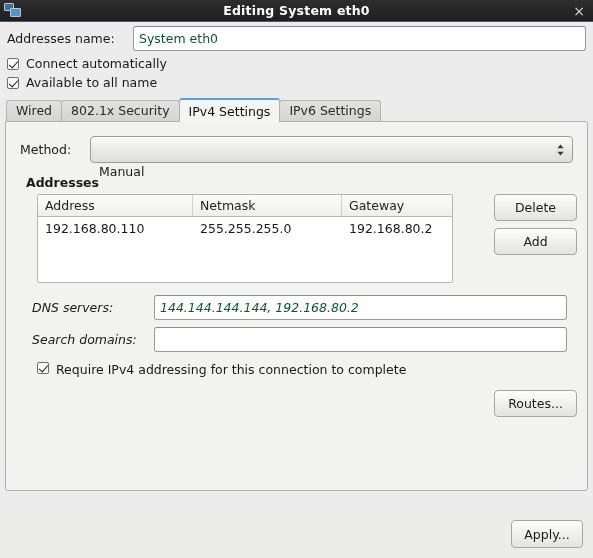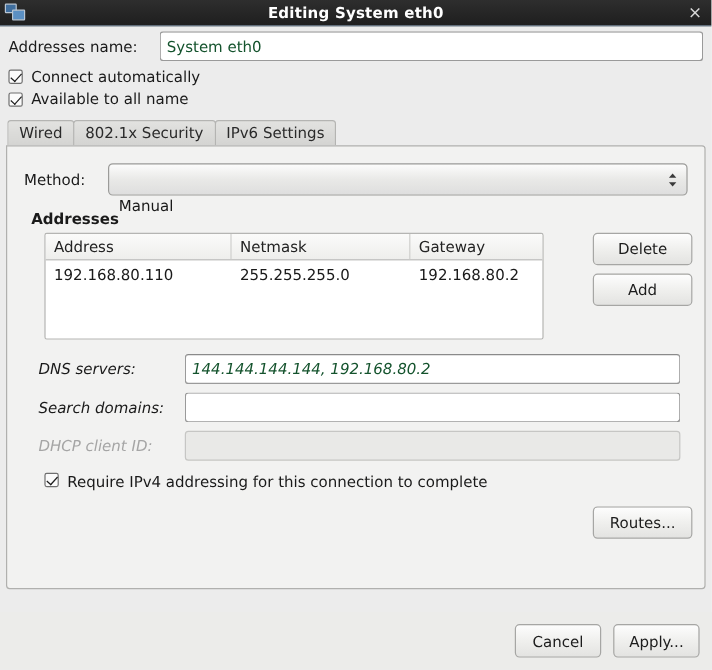--- a/index.html
+++ b/index.html
@@ -325,20 +325,21 @@
 <div class="checkrow">
   <div class="chk checked"></div>
   <div class="txt">Available to all name</div>
 </div>
 
 <div class="notebook">
 
   <div class="tabstrip">
     <div class="tab">Wired</div>
     <div class="tab">802.1x Security</div>
+    <div class="tab active">IPv4 Settings</div>
     <div class="tab">IPv6 Settings</div>
   </div>
 
   <div class="tabpanel">
 
     <div class="method-row">
       <div class="lbl">Method:</div>
       <div class="combo">
         <span class="val">Manual</span>
         <span class="arrows">
@@ -374,33 +375,28 @@
     <div class="field-row" style="margin-top:8px">
       <div class="lbl">DNS servers:</div>
       <div class="textfield" placeholder="">144.144.144.144, 192.168.80.2</div>
     </div>
 
     <div class="field-row">
       <div class="lbl">Search domains:</div>
       <div class="textfield" placeholder=""></div>
     </div>
 
-    <div class="field-row">
-      <div class="lbl disabled">DHCP client ID:</div>
-      <div class="textfield disabled" placeholder=""></div>
-    </div>
 
     <div class="require-row">
       <div class="chk checked"></div>
       <div class="txt">Require IPv4 addressing for this connection to complete</div>
     </div>
 
     <div class="routes-row">
       <button class="btn">Routes...</button>
     </div>
 
   </div>
 </div>
 
 <div class="actionbar">
-  <button class="btn">Cancel</button>
   <button class="btn">Apply...</button>
 </div>
 
 </body></html>

